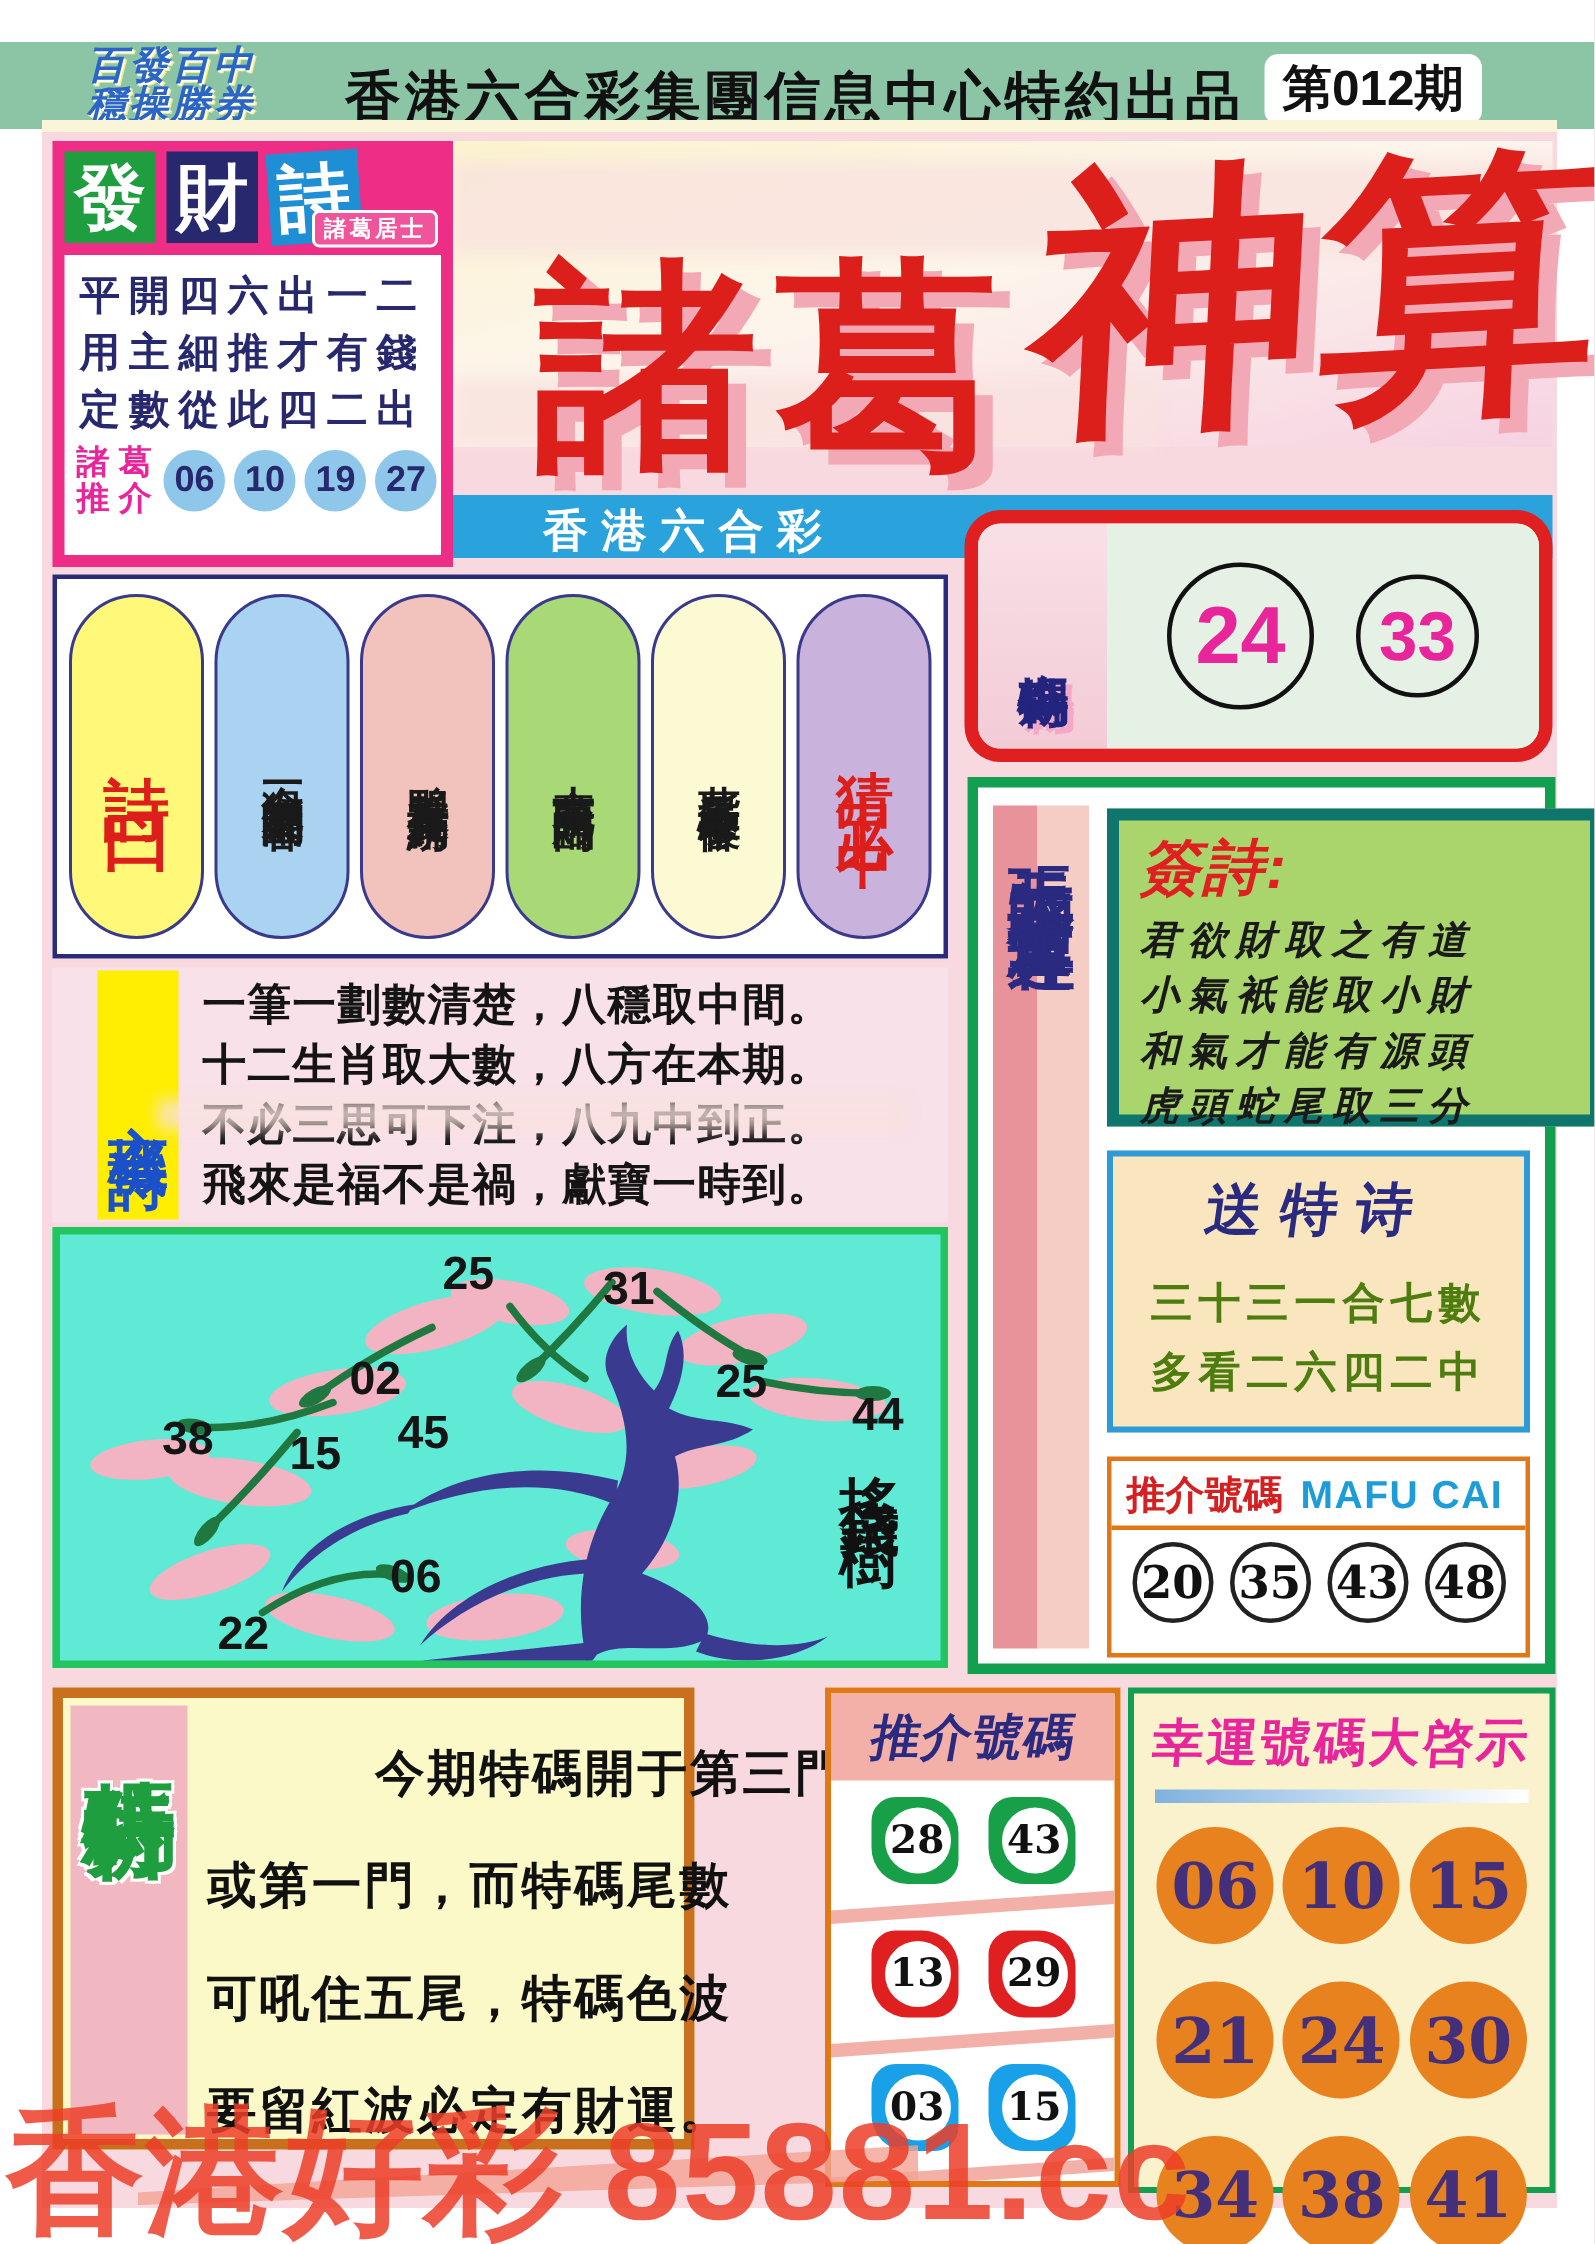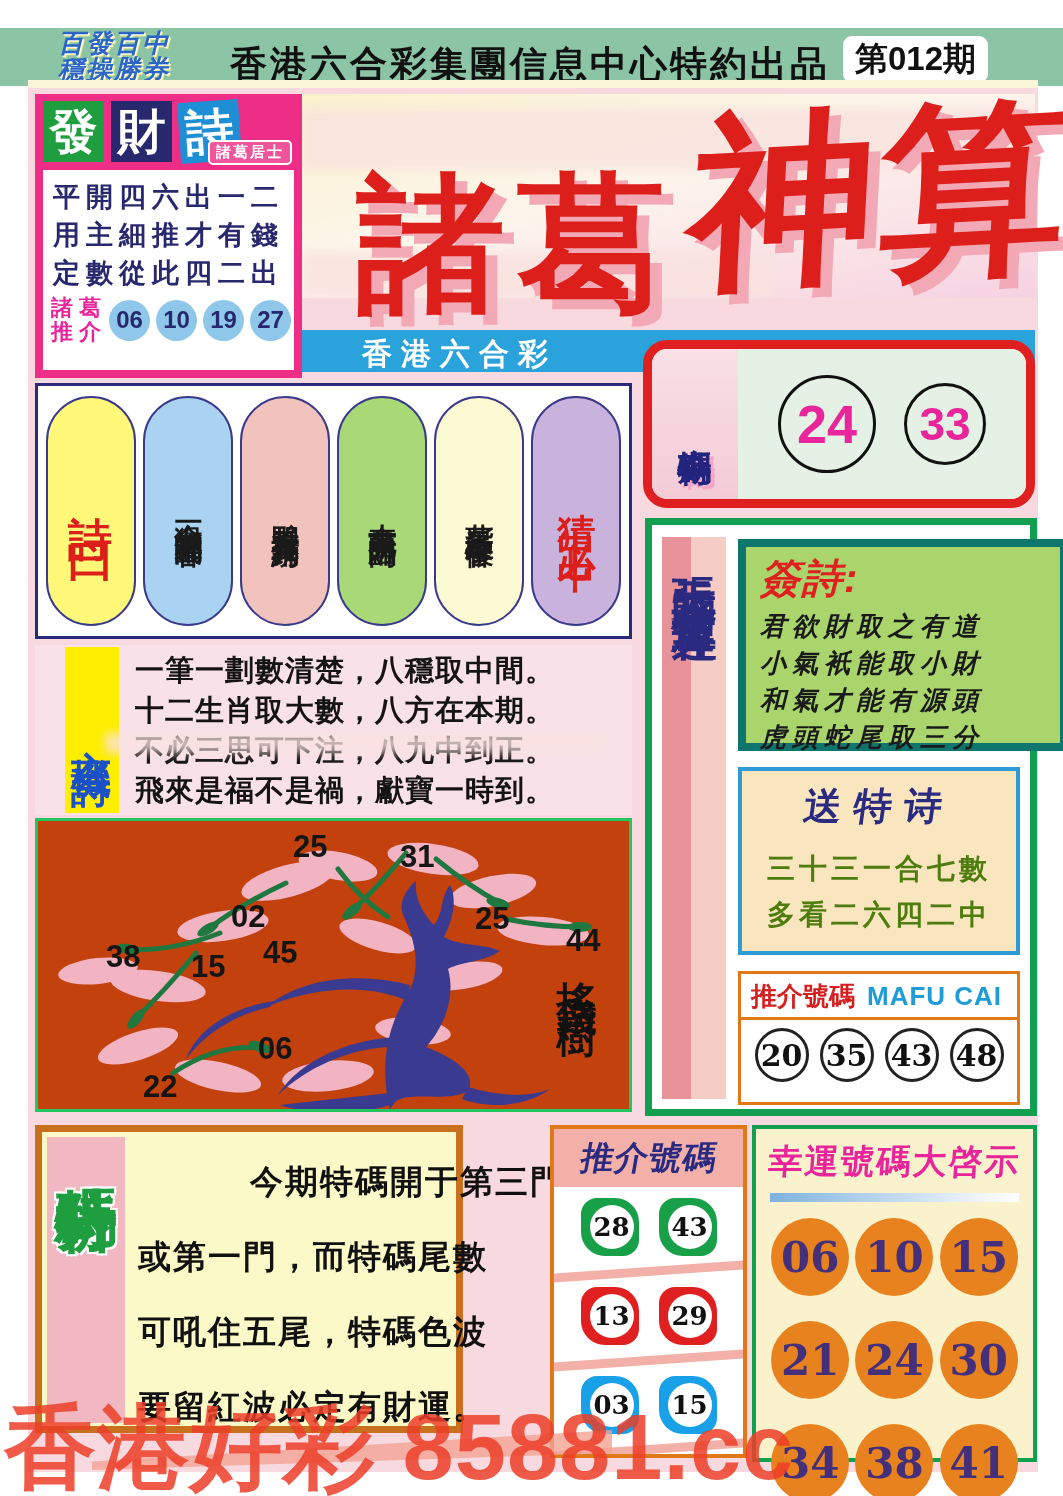--- a/index.html
+++ b/index.html
@@ -74,21 +74,21 @@
   
   .xuanji{left:35px;top:645px;width:597px;height:170px;background:#F9E1E9;}
   .x-label{left:30px;top:2px;width:54px;height:166px;background:#FFEE00;display:flex;
            align-items:center;justify-content:center;}
   .x-label span{writing-mode:vertical-rl;text-orientation:upright;font-size:40px;font-weight:bold;
            color:#1A50C8;letter-spacing:8px;}
   .x-lines{left:100px;top:5px;width:494px;}
   .x-lines div{font-size:29px;font-weight:bold;color:#141414;line-height:40px;letter-spacing:1px;white-space:nowrap;}
 
   
-  .treebox{left:35px;top:818px;width:597px;height:294px;background:#c2410c;border:3px solid #22c55e;
+  .treebox{left:35px;top:818px;width:597px;height:294px;background:#5eead4;border:5px solid #22c55e;
            box-sizing:border-box;overflow:hidden;}
   .tnum{position:absolute;font-size:31px;font-weight:bold;color:#151515;}
   .tcap{position:absolute;left:512px;top:128px;writing-mode:vertical-rl;text-orientation:upright;
         font-family:"DejaVu Serif",serif;font-size:40px;font-weight:bold;color:#111;letter-spacing:18px;}
 
   
   .zhang{left:645px;top:518px;width:392px;height:598px;background:#ffffff;border:7px solid #12A050;
          box-sizing:border-box;}
   .z-strip{left:10px;top:12px;width:64px;height:562px;
            background:linear-gradient(90deg,#E8929A 0 46%,#F5CDC5 46% 100%);

